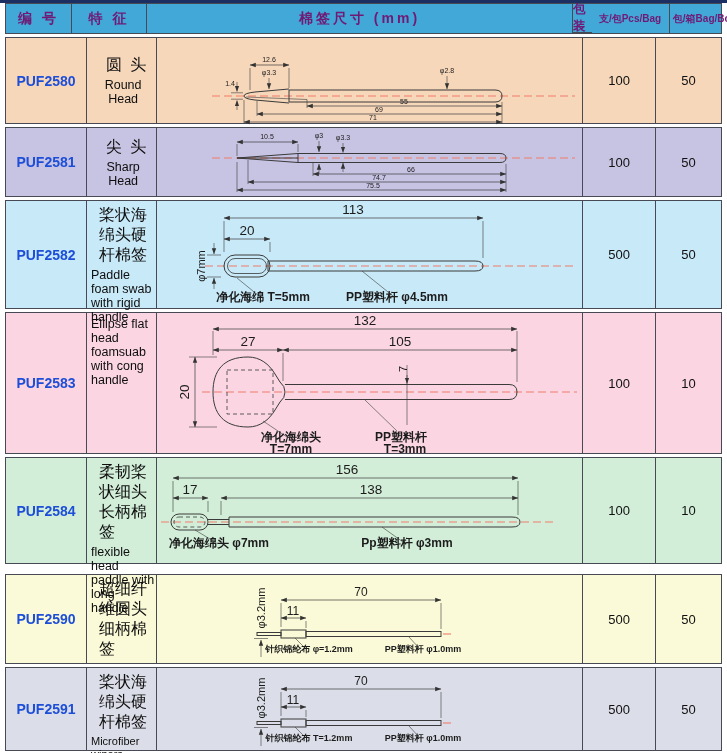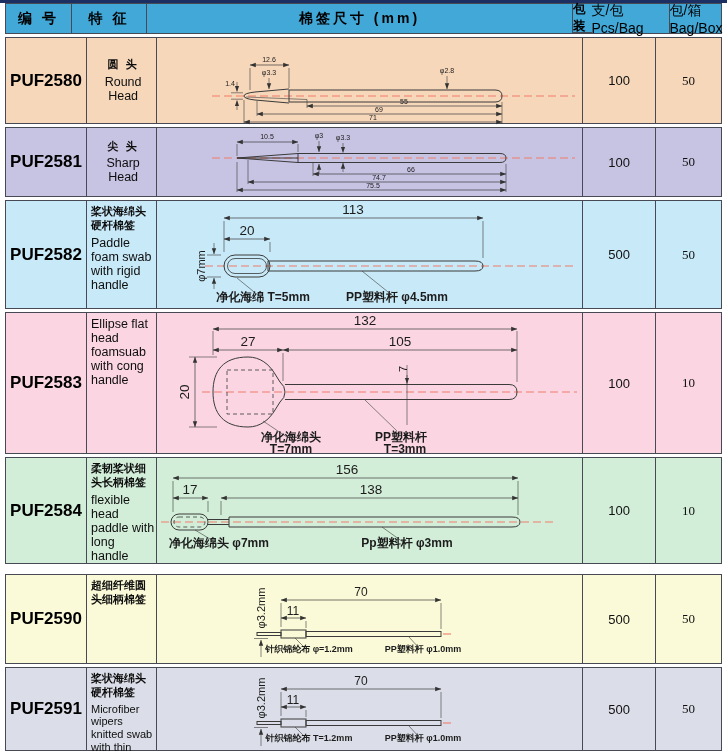--- a/index.html
+++ b/index.html
@@ -3,48 +3,48 @@
 <meta charset="utf-8">
 <style>
   * { box-sizing: border-box; margin: 0; padding: 0; }
   html,body { width:727px; height:753px; overflow:hidden; background:#ffffff;
     font-family:"Liberation Sans", sans-serif; }
   .topstrip { height:3px; width:727px; }
   .tbl { margin-left:5px; width:717px; }
 
   
   .hdr { display:flex; height:31px; border:1px solid #474a55; margin-bottom:3px;
-         color:#000000; font-weight:bold; }
+         color:#701a75; font-weight:bold; }
   .hcell { border-right:1px solid #474a55; display:flex; align-items:center;
            justify-content:center; font-size:14px; letter-spacing:3px; }
   .w-id   { width:66px; }
   .w-feat { width:75px; }
   .w-diag { width:426px; }
   .hpack  { width:148px; display:flex; flex-direction:row; }
   .hpack-top { flex:0 0 14px; border-bottom:1px solid #474a55; display:flex;
                align-items:center; justify-content:center; font-size:12.5px; letter-spacing:6px; }
   .hpack-bot { flex:1; display:flex; }
-  .hpack-bot .sub { font-size:14px; letter-spacing:0; font-weight:normal; }
+  .hpack-bot .sub { font-size:10px; letter-spacing:0; font-weight:bold; }
   .w-pcs { width:78px; }
   .w-box { width:70px; border-right:none; }
 
   
   .row { display:flex; border:1px solid #474a55; margin-bottom:3px; width:717px; }
   .cell { border-right:1px solid #474a55; }
   .c-id { width:87px; display:flex; align-items:center; justify-content:center;
-          font-weight:bold; font-size:17px; color:#000000; }
+          font-weight:bold; font-size:14px; color:#1d4ed8; }
   .c-feat { width:75px; padding:4px 1px 0 4px; font-size:12.5px; color:#0e0e0e; line-height:1.12; }
-  .c-feat .cn { font-weight:bold; font-size:11px; margin-bottom:3px; line-height:1.25; }
+  .c-feat .cn { font-weight:normal; font-size:16px; margin-bottom:3px; line-height:1.25;margin-left:8px; }
   .c-feat.center { display:flex; flex-direction:column; justify-content:center; text-align:center; padding-top:0; }
   .c-feat.center .cn { letter-spacing:2px; }
   .c-feat.small .en { font-size:11px; line-height:1.18; }
   .c-diag { width:426px; }
   .c-num { display:flex; align-items:center; justify-content:center; font-size:13px; color:#101010; }
   .c-pcs { width:78px; }
-  .c-box { width:70px; border-right:none;font-family:Liberation Serif, serif; }
+  .c-box { width:70px; border-right:none; }
   .h0{height:87px}.h1{height:70px}.h2{height:109px}.h3{height:142px}
   .h4{height:107px}.h5{height:90px}.h6{height:84px}
   .gap-top { margin-top:10px; }
 
   
   svg.diag { display:block; }
   .o   { fill:none; stroke:#3a3a3a; stroke-width:1; }
   .o2  { fill:none; stroke:#3a3a3a; stroke-width:0.8; }
   .dim { stroke:#3a3a3a; stroke-width:0.7; fill:none; }
   .ext { stroke:#3a3a3a; stroke-width:0.6; fill:none; }

